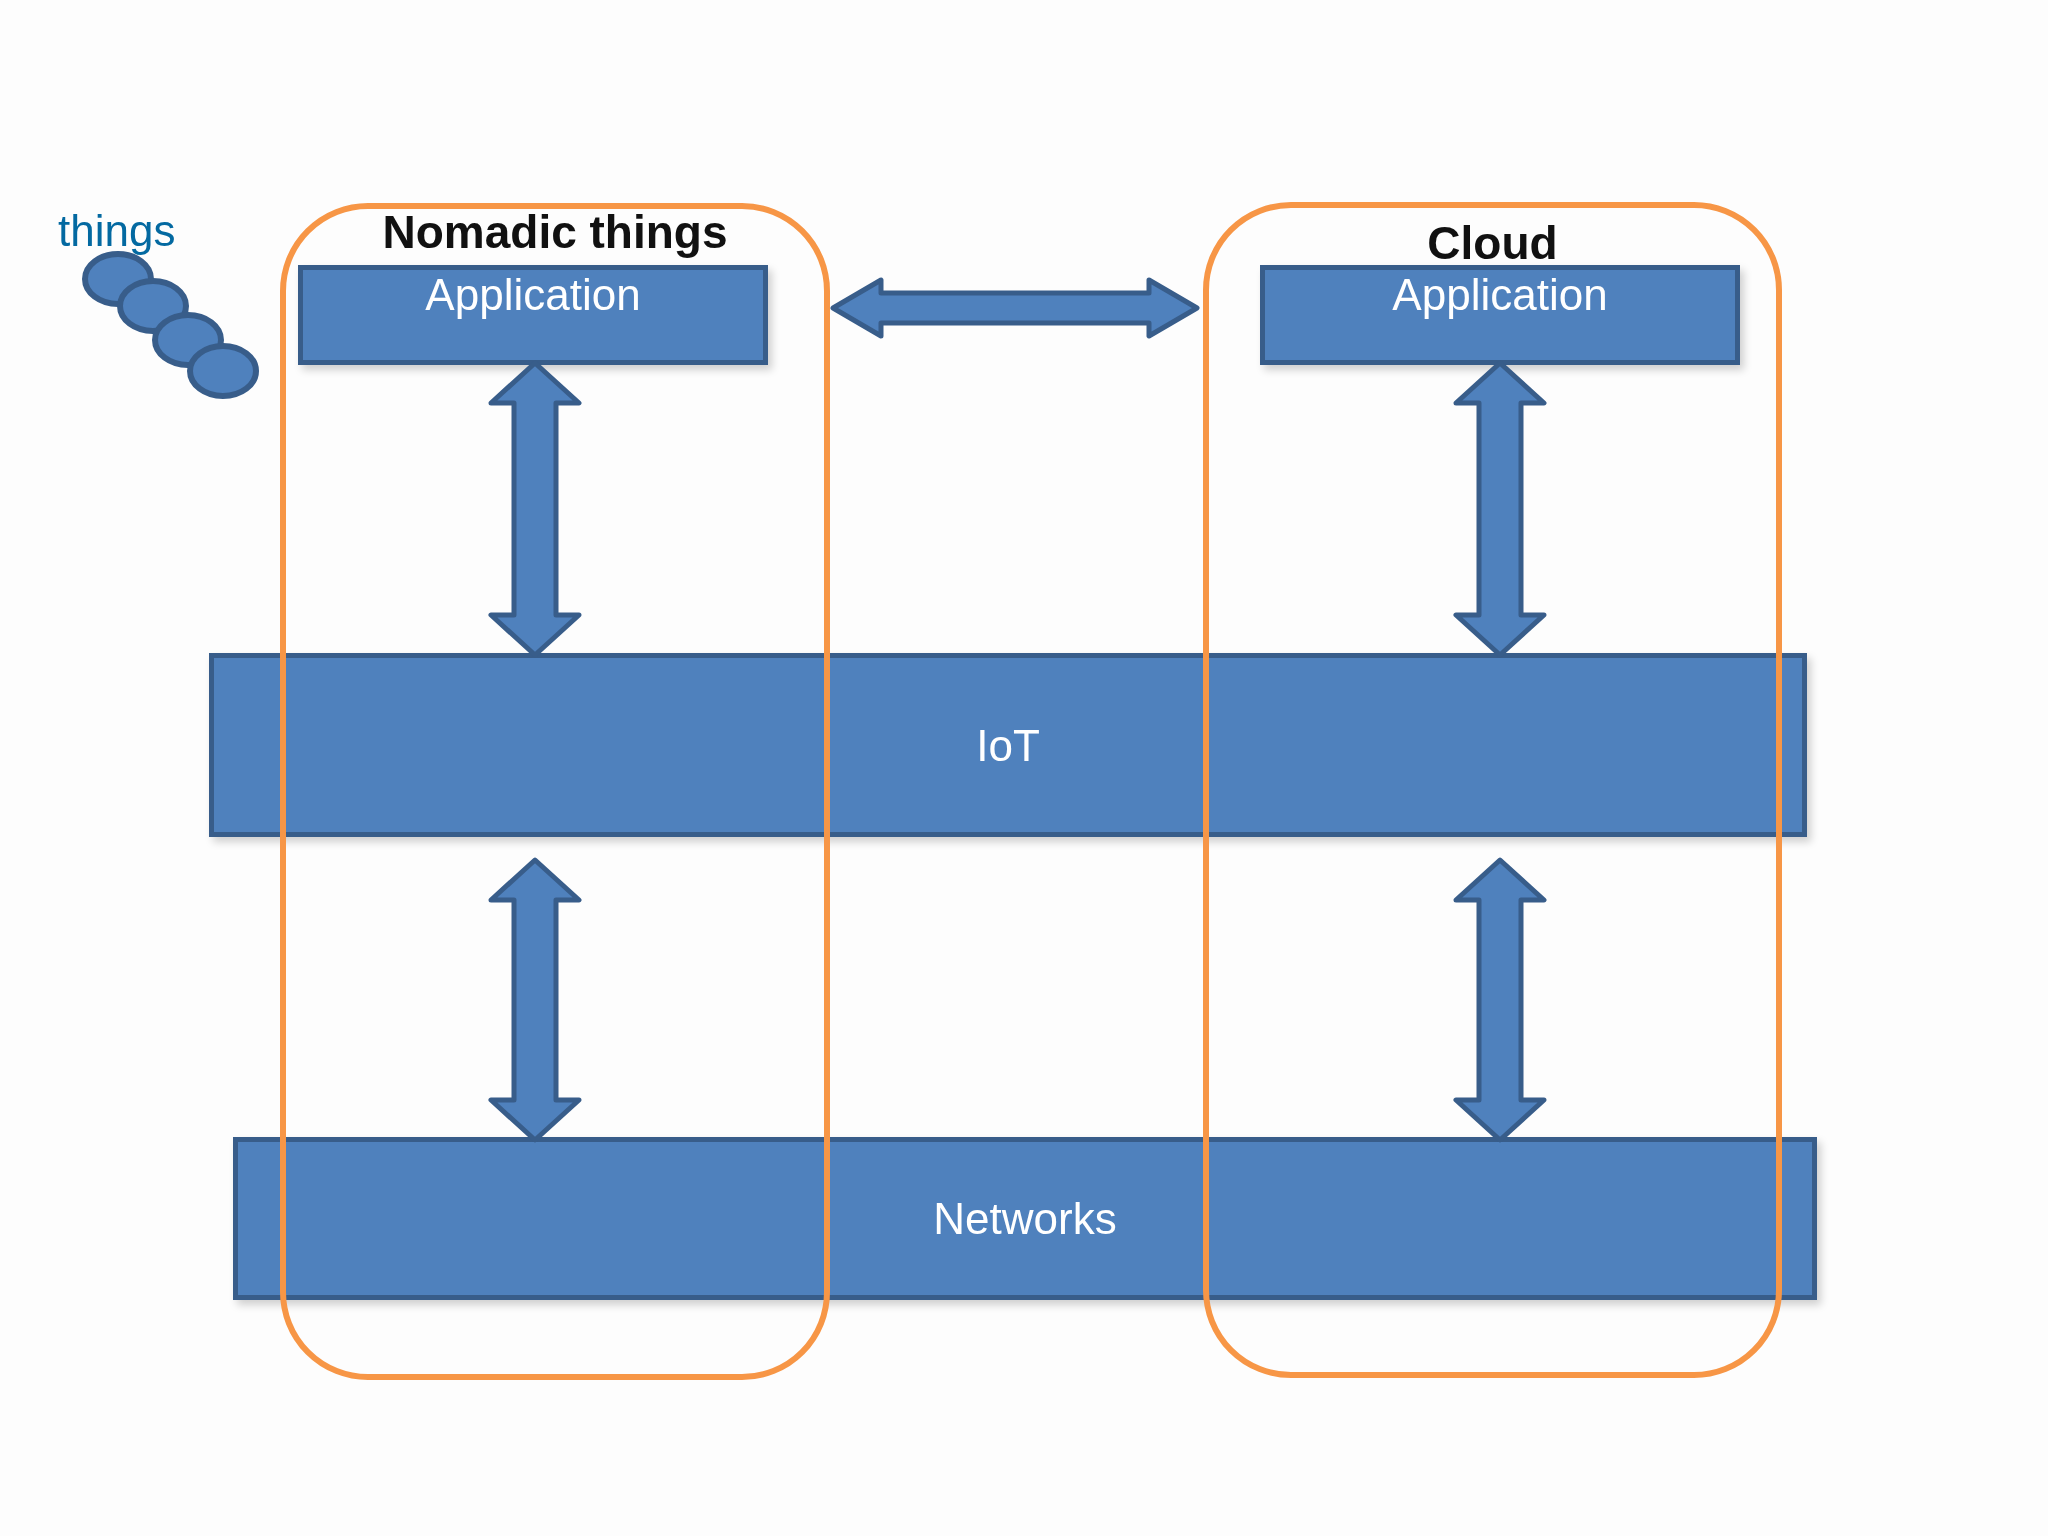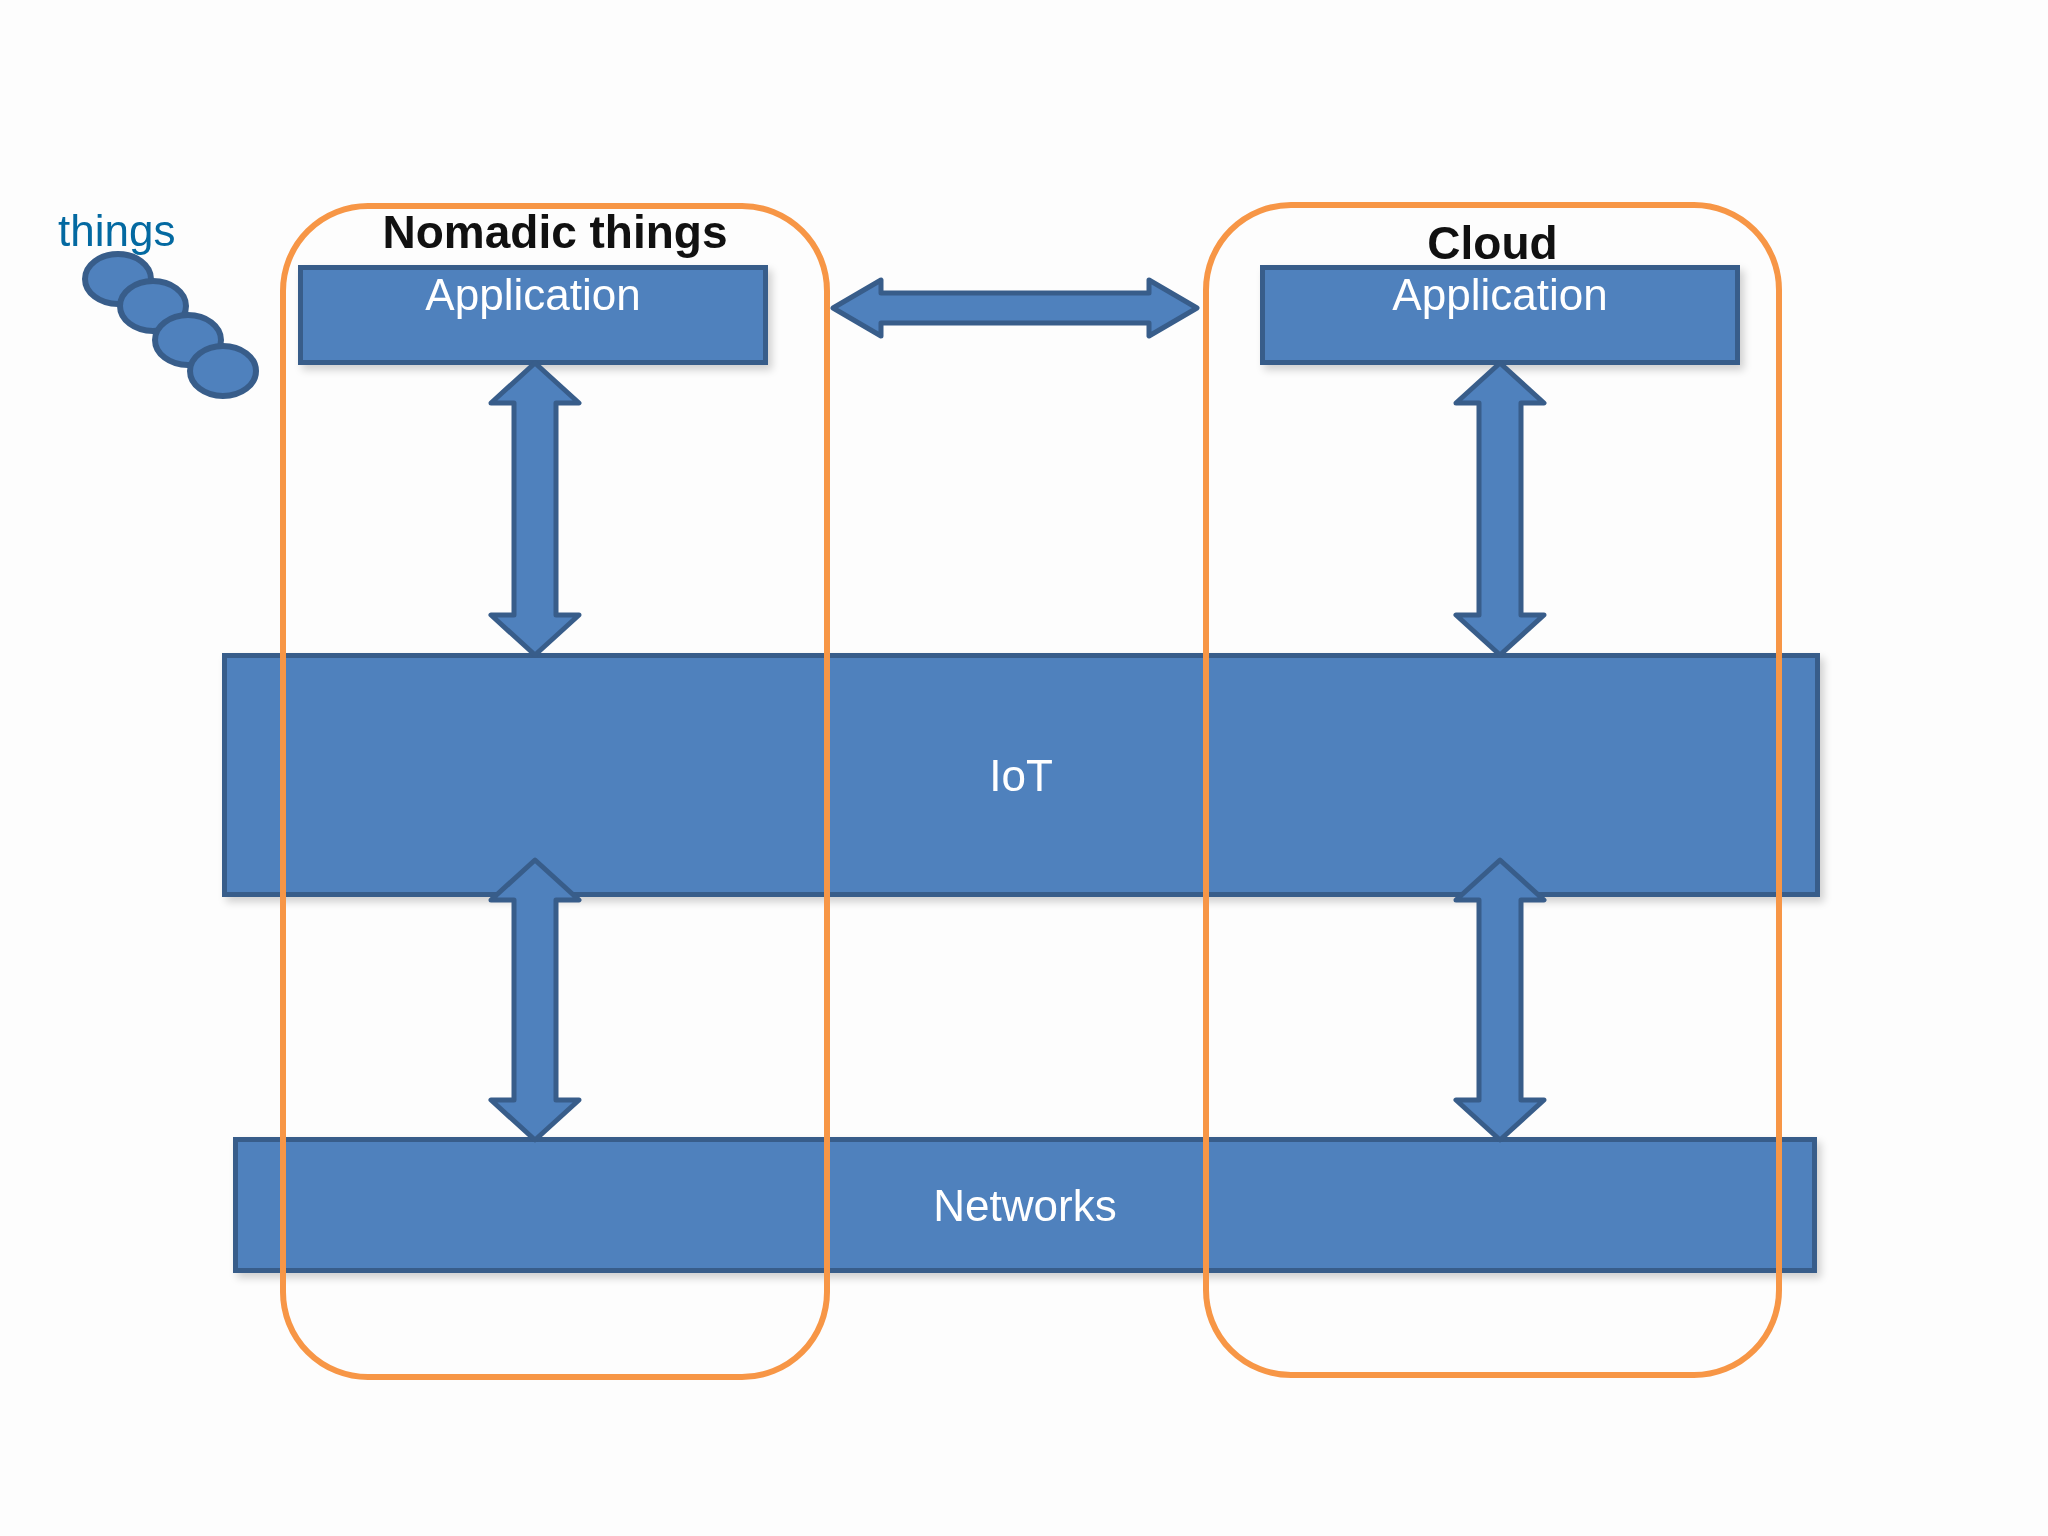--- a/index.html
+++ b/index.html
@@ -76,25 +76,25 @@
     stroke-width:6;
   }
 </style>
 </head>
 <body>
 
 <div class="canvas">
 
   <div class="things-label">things</div>
 
-  <div class="bar" style="left:222px;top:653px;width:1598px;height:244px;gap:34px;">
+  <div class="bar" style="left:209px;top:653px;width:1598px;height:184px;gap:34px;">
     <span>IoT</span>
   </div>
 
-  <div class="bar" style="left:233px;top:1137px;width:1584px;height:136px;">
+  <div class="bar" style="left:233px;top:1137px;width:1584px;height:163px;">
     <span>Networks</span>
   </div>
 
   <div class="appbox" style="left:298px;top:265px;width:470px;height:100px;">
     <span>Application</span>
   </div>
 
   <div class="appbox" style="left:1260px;top:265px;width:480px;height:100px;">
     <span>Application</span>
   </div>

